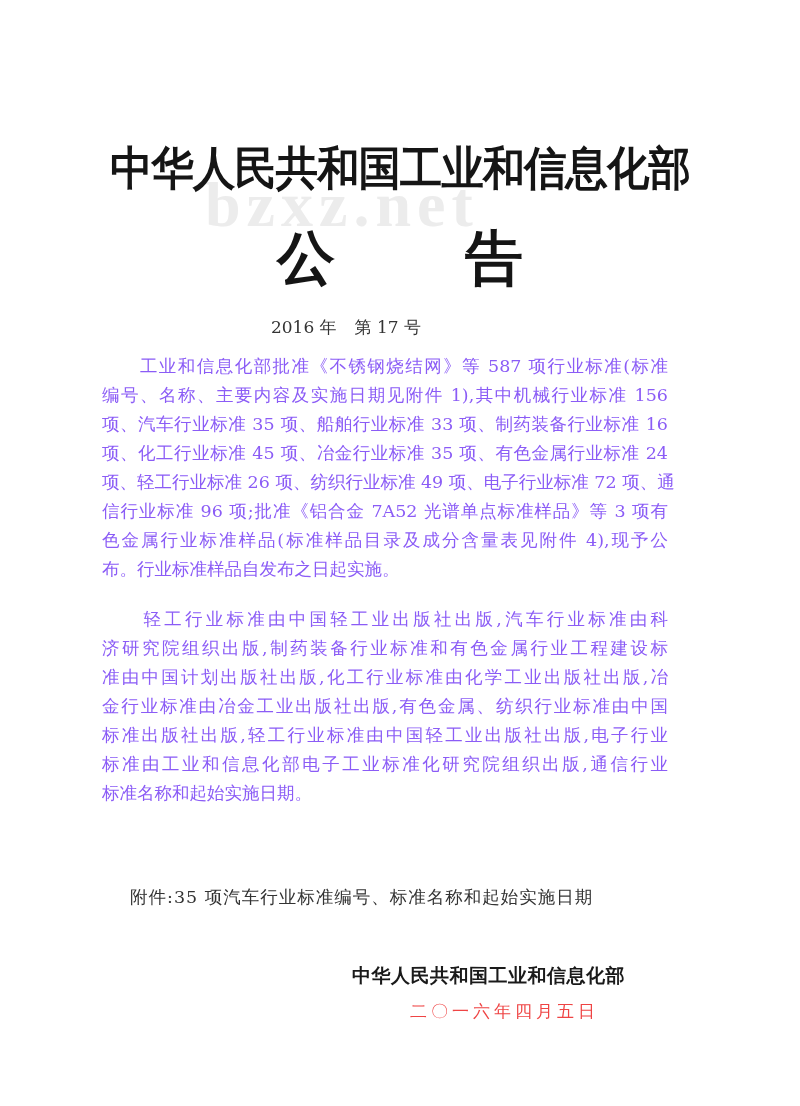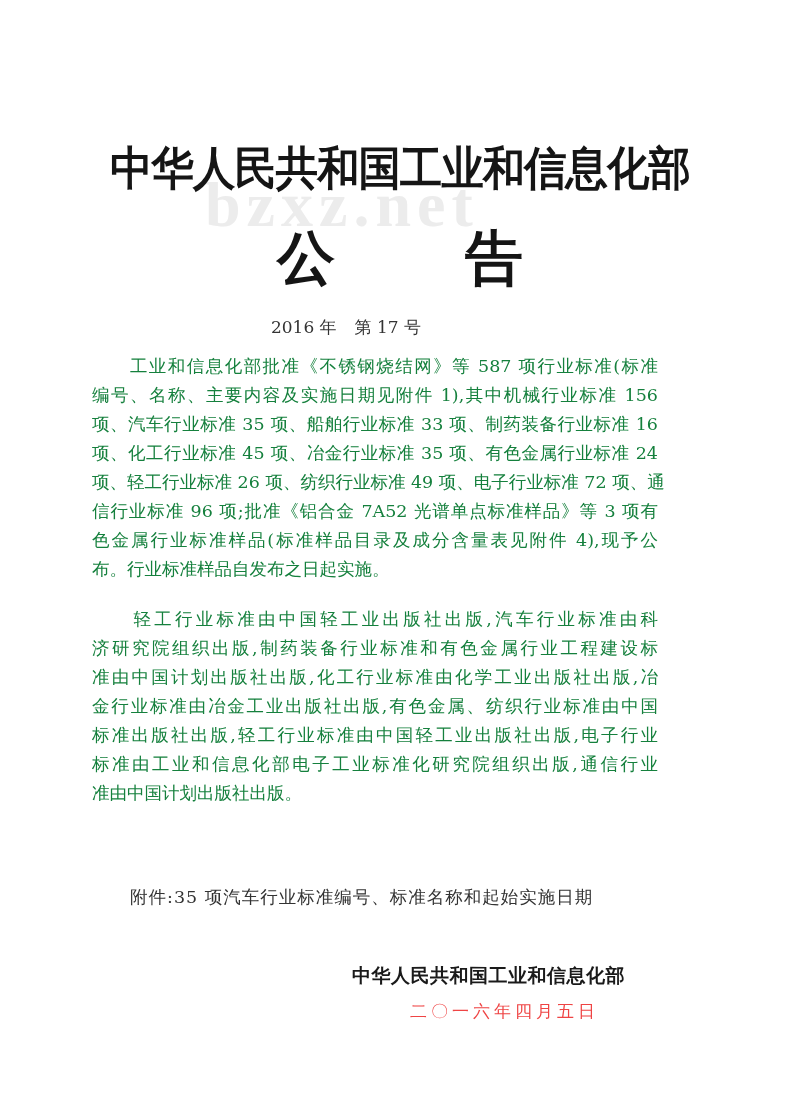--- a/index.html
+++ b/index.html
@@ -20,21 +20,21 @@
       position: absolute; left: 0; width: 800px; top: 220px; text-align: center; z-index: 1;
       font-family: "DejaVu Serif", serif; font-weight: bold; font-size: 58px; color: #151515;
     }
     .subtitle span { display: inline-block; }
     .subtitle .gap { width: 130px; }
     .docno {
       position: absolute; left: 0; width: 692px; top: 316px; text-align: center; font-size: 17px; color: #333;
     }
     .docno .gap { display: inline-block; width: 18px; }
     .para {
-      position: absolute; left: 92px; width: 566px; font-size: 17.5px; line-height: 29px; color: #15803d;
+      position: absolute; left: 102px; width: 566px; font-size: 17.5px; line-height: 29px; color: #8b5cf6;
       text-align: justify; text-align-last: justify;
     }
     .para .line { display: block; white-space: nowrap; text-align: justify; text-align-last: justify; }
     .para .line.last { text-align-last: left; }
     .p1 { top: 352px; }
     .p2 { top: 605px; }
     .attach { position: absolute; left: 130px; top: 885px; font-size: 17.5px; color: #333; letter-spacing: 1px; text-align: center; }
     .sign-org {
       position: absolute; left: 352px; top: 963px; font-family: "DejaVu Sans", sans-serif; font-weight: bold;
       font-size: 19px; color: #1a1a1a; letter-spacing: 0.5px;
@@ -67,19 +67,19 @@
   <span class="line last">布。行业标准样品自发布之日起实施。</span>
 </div>
 
 <div class="para p2">
   <span class="line">　　轻工行业标准由中国轻工业出版社出版,汽车行业标准由科</span>
   <span class="line">济研究院组织出版,制药装备行业标准和有色金属行业工程建设标</span>
   <span class="line">准由中国计划出版社出版,化工行业标准由化学工业出版社出版,冶</span>
   <span class="line">金行业标准由冶金工业出版社出版,有色金属、纺织行业标准由中国</span>
   <span class="line">标准出版社出版,轻工行业标准由中国轻工业出版社出版,电子行业</span>
   <span class="line">标准由工业和信息化部电子工业标准化研究院组织出版,通信行业</span>
-  <span class="line last">准由中国计划出版社出版。</span>
+  <span class="line last">标准名称和起始实施日期。</span>
 </div>
 
 <div class="attach">附件:35 项汽车行业标准编号、标准名称和起始实施日期</div>
 
 <div class="sign-org">中华人民共和国工业和信息化部</div>
 <div class="sign-date">二〇一六年四月五日</div>
 
 </body></html>

